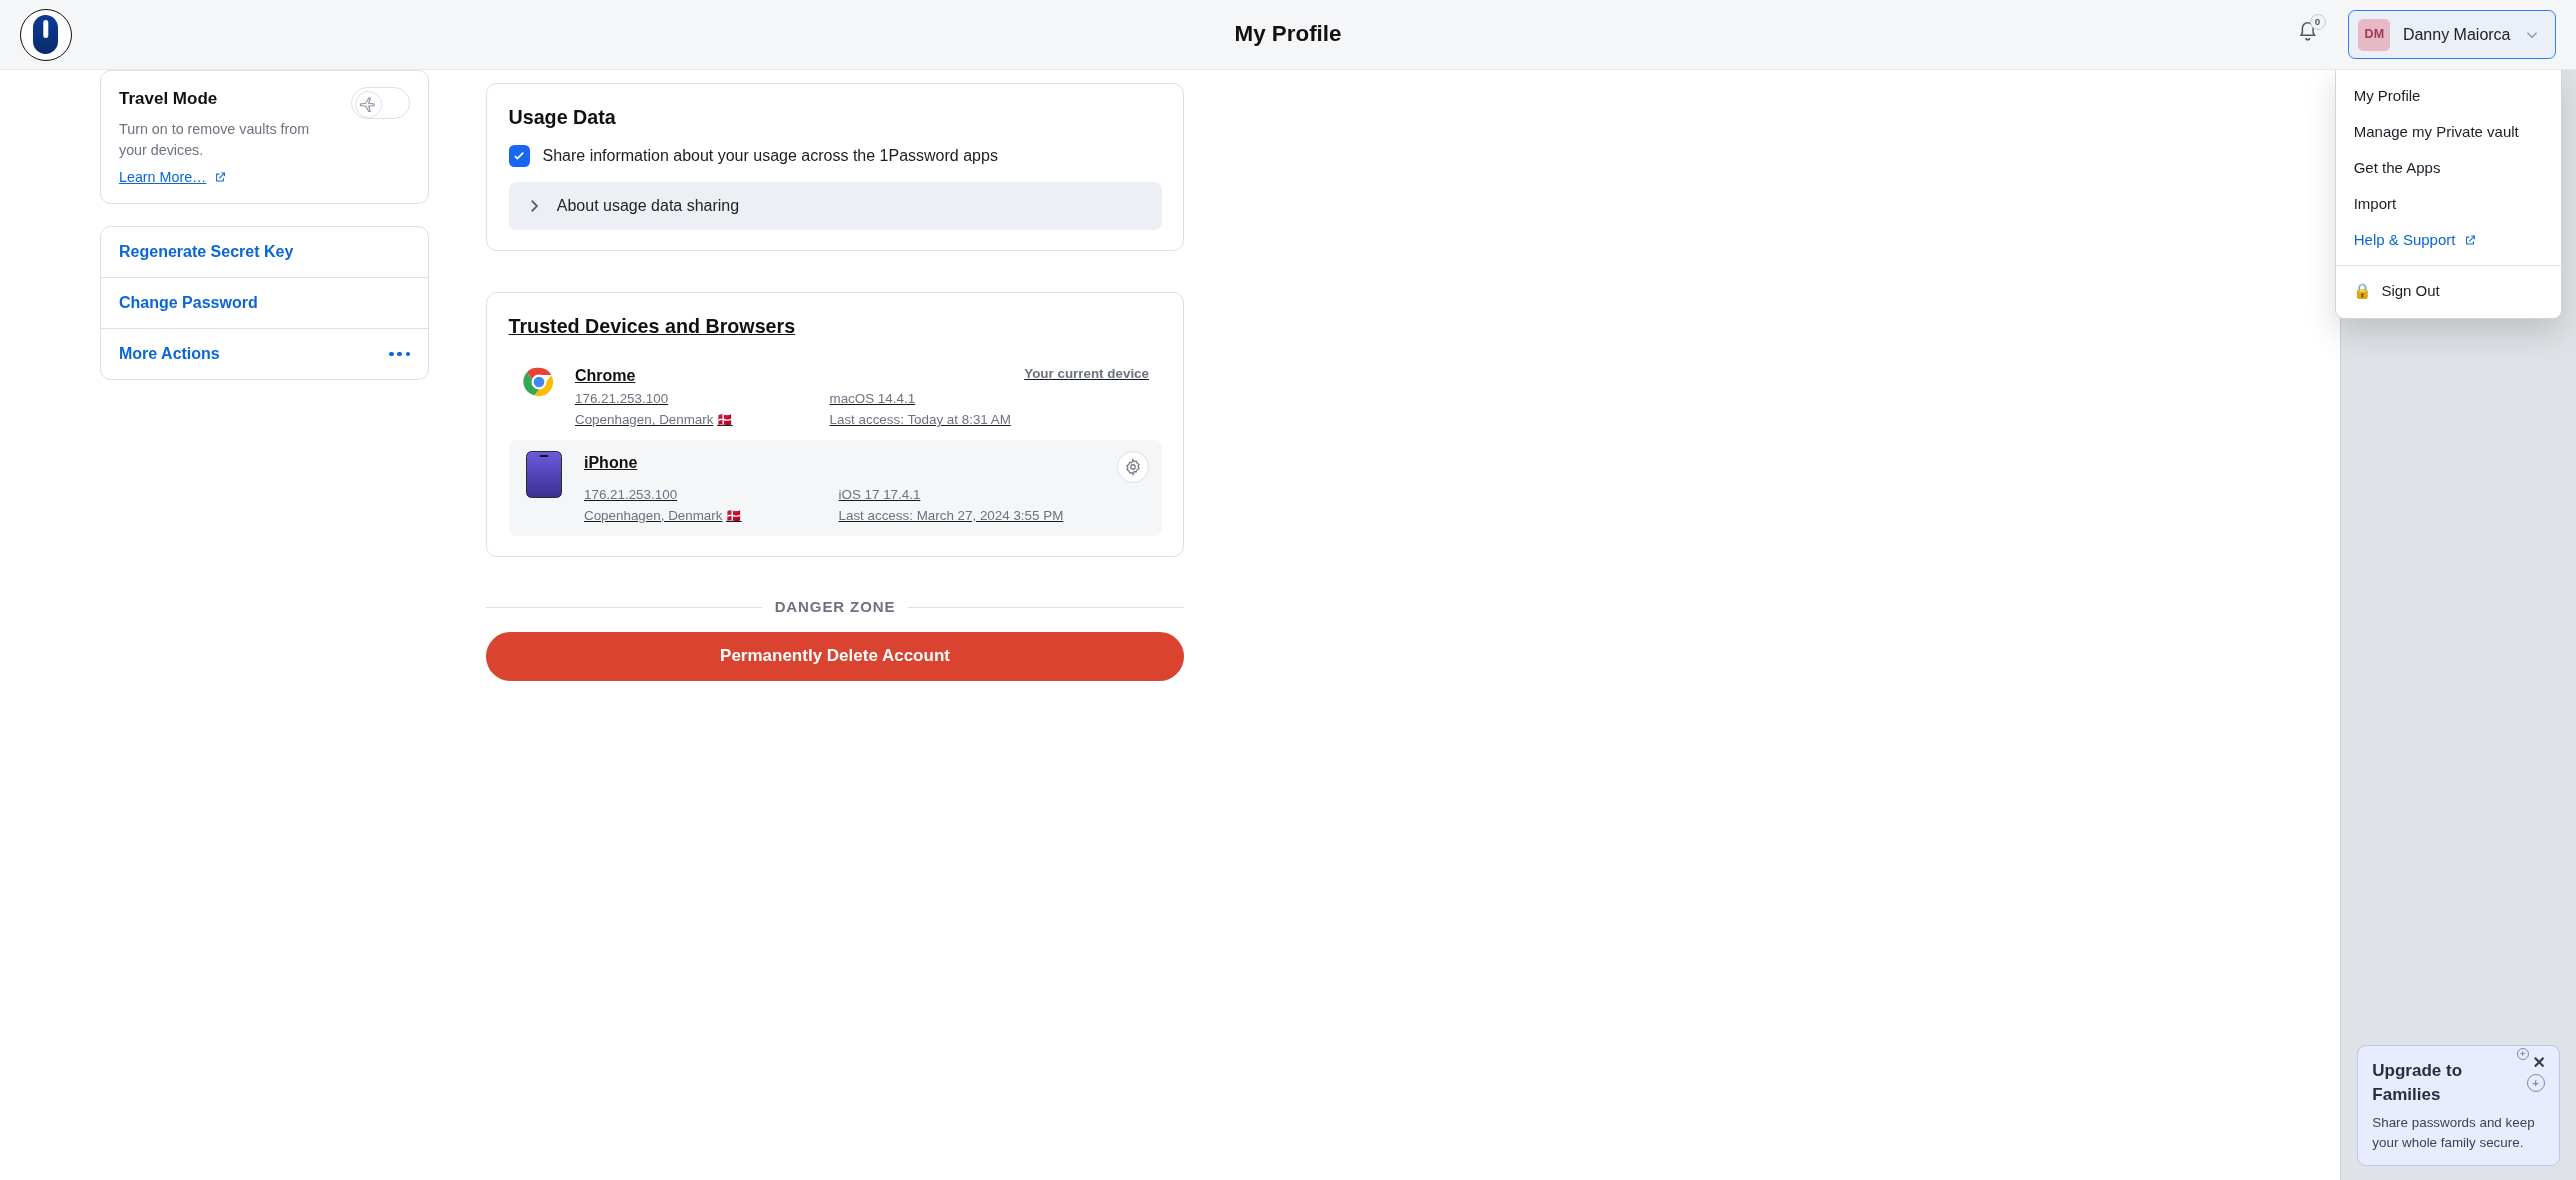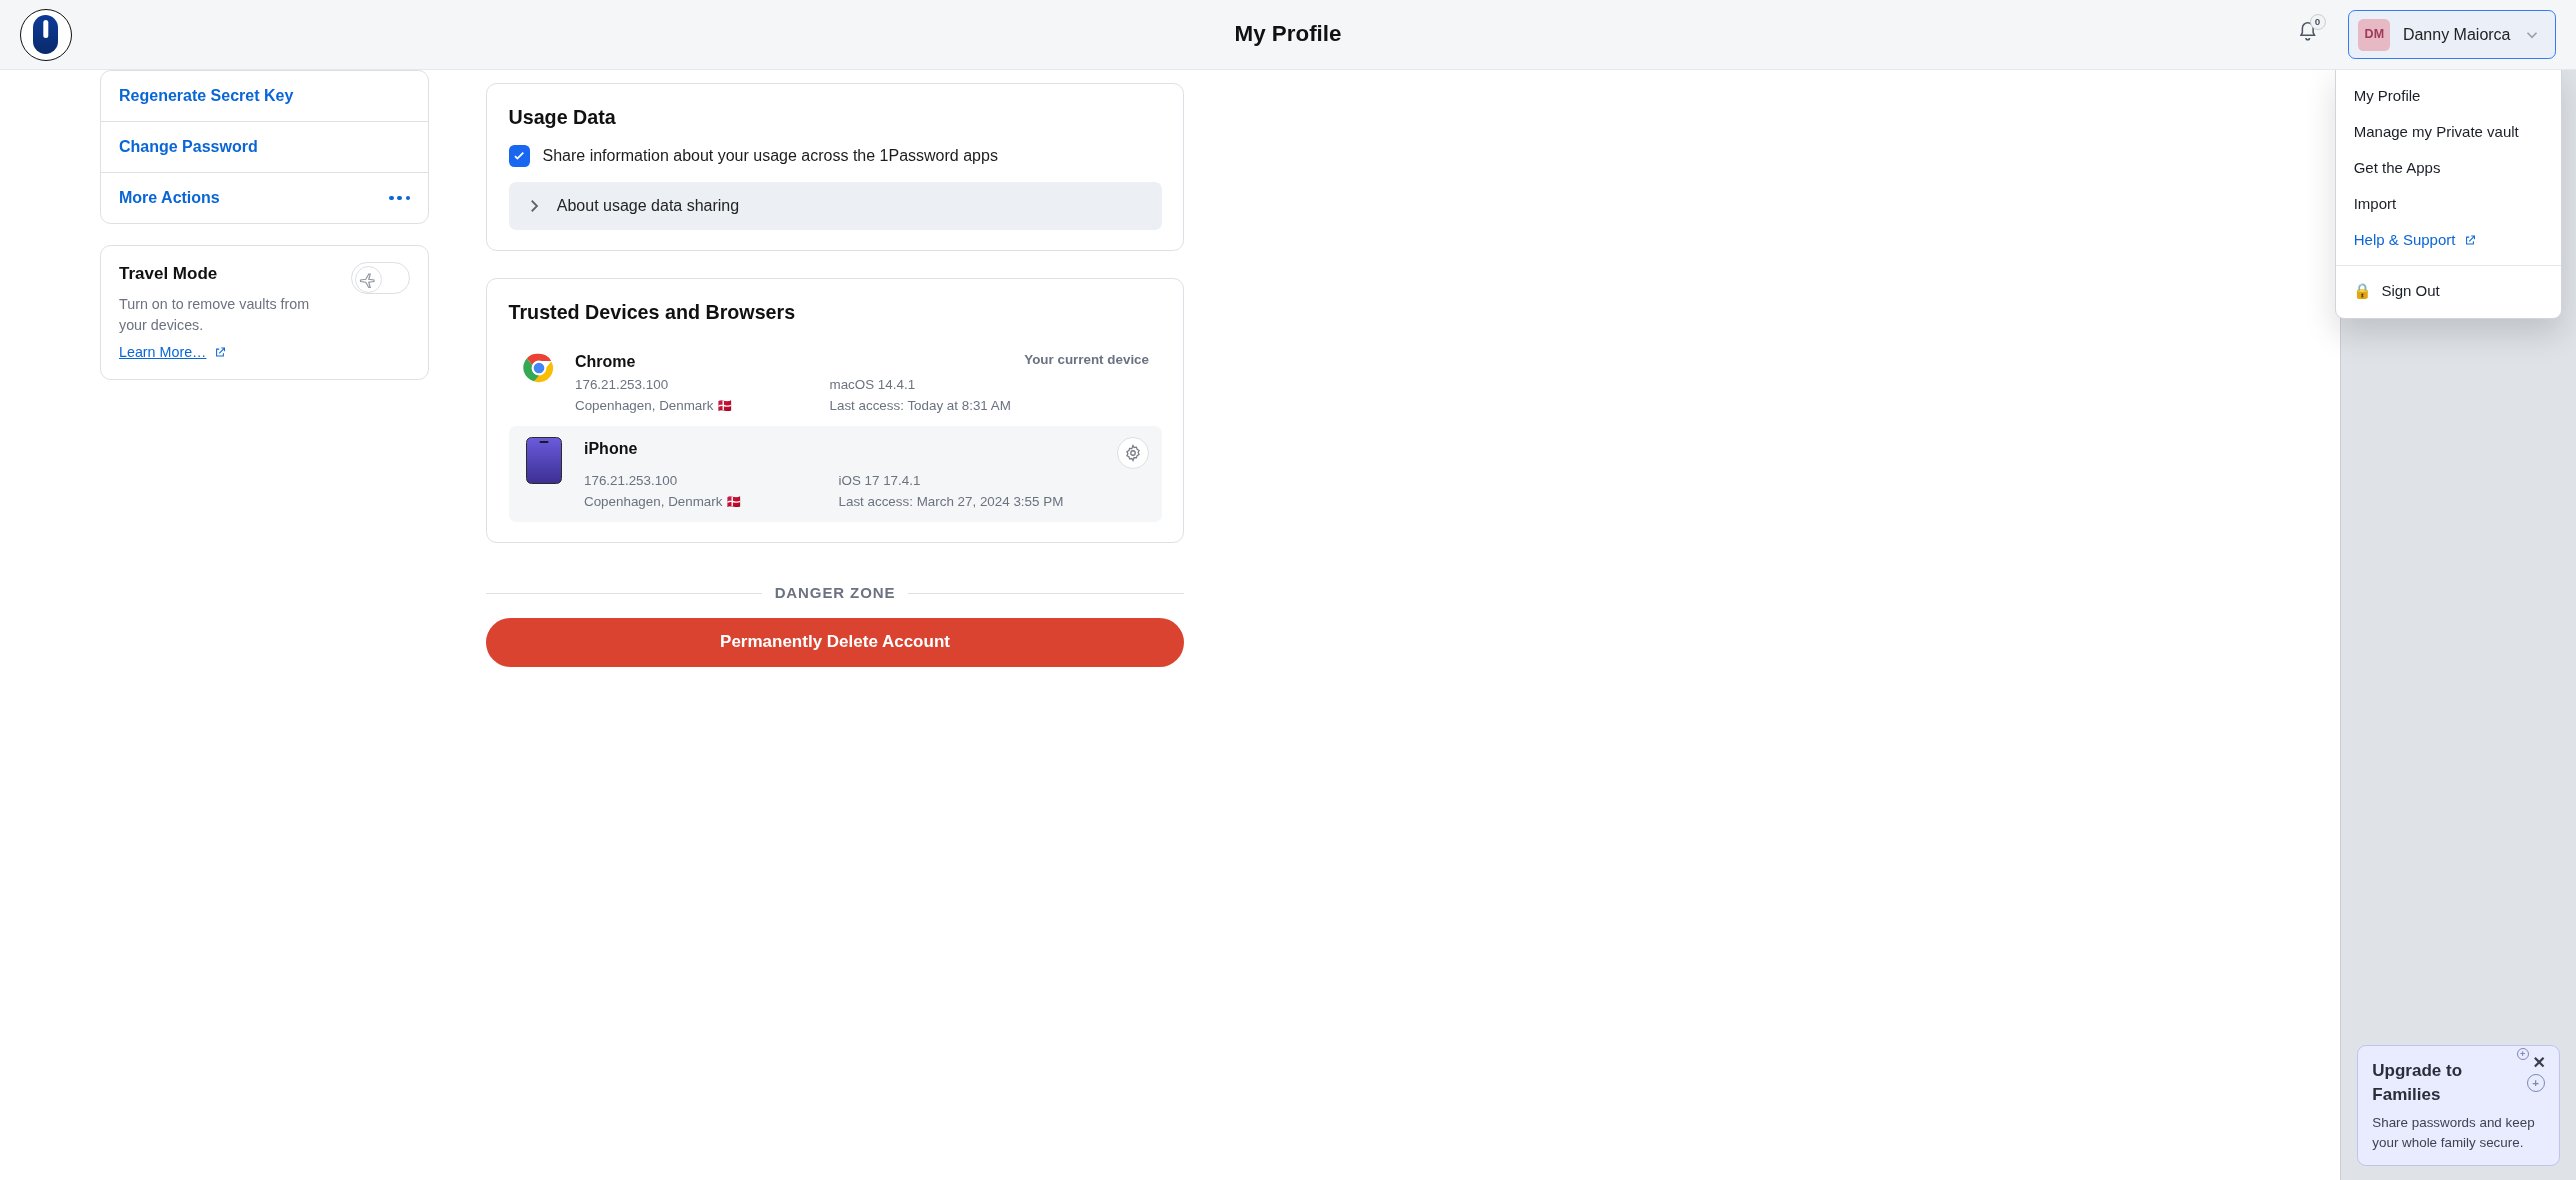--- a/index.html
+++ b/index.html
@@ -241,37 +241,20 @@
             <path d="M6 9l6 6 6-6"></path>
           </svg>
       </div>
     </div>
   </header>
 
   <div class="content">
     <div class="scroll-area">
 
       <aside class="left-col">
-        <div class="card list-card">
-          <div class="row">
-            <span>Regenerate Secret Key</span>
-          </div>
-          <div class="row">
-            <span>Change Password</span>
-          </div>
-          <div class="row">
-            <span>More Actions</span>
-            <span class="kebab">
-                <span></span>
-                <span></span>
-                <span></span>
-              </span>
-          </div>
-        </div>
-
         <div class="card side-card">
           <div class="inline">
             <div>
               <h3>Travel Mode</h3>
               <p>Turn on to remove vaults from your devices.</p>
               <span class="learn-link">
                 <span>Learn More…</span>
                 <svg class="ext-icon" viewBox="0 0 24 24" fill="none" stroke="currentColor" stroke-width="2">
                     <path d="M14 4h6v6"></path>
                     <path d="M20 4L10 14"></path>
@@ -282,20 +265,37 @@
             <div class="toggle">
               <div class="knob">
                 <svg class="icon" viewBox="0 0 24 24" fill="none" stroke="currentColor" stroke-width="1.6">
                     <path d="M2 12l7-1 4-7h2l-2 7 7 1v2l-7 1 2 7h-2l-4-7-7-1z"></path>
                   </svg>
               </div>
             </div>
           </div>
         </div>
 
+        <div class="card list-card">
+          <div class="row">
+            <span>Regenerate Secret Key</span>
+          </div>
+          <div class="row">
+            <span>Change Password</span>
+          </div>
+          <div class="row">
+            <span>More Actions</span>
+            <span class="kebab">
+                <span></span>
+                <span></span>
+                <span></span>
+              </span>
+          </div>
+        </div>
+
       </aside>
 
       <main class="main-col">
         <section class="card main-card">
           <h2>Usage Data</h2>
           <div class="check-row">
             <div class="checkbox">
               <svg viewBox="0 0 24 24" width="14.3" height="14.3" fill="none" stroke="currentColor" stroke-width="3">
                   <path d="M5 12l4 4 10-10"></path>
                 </svg>
@@ -303,21 +303,21 @@
             <span>Share information about your usage across the 1Password apps</span>
           </div>
           <div class="disclosure">
             <svg class="arrow icon" viewBox="0 0 24 24" fill="none" stroke="currentColor" stroke-width="2.4">
                 <path d="M9 5l7 7-7 7"></path>
               </svg>
             <span>About usage data sharing</span>
           </div>
         </section>
 
-        <section class="card main-card" style="margin-top:27px;">
+        <section class="card main-card" style="margin-top:41px;text-decoration:underline;">
           <h2>Trusted Devices and Browsers</h2>
           <div class="device-list">
 
             <div class="device-row">
               <div class="device-icon">
                 <svg viewBox="0 0 48 48" width="34" height="34">
                   <circle cx="24" cy="24" r="22" fill="#fff"></circle>
                   <path d="M24 4a20 20 0 0 1 17.3 10H24a10 10 0 0 0-9.3 6.3L6.9 10.1A20 20 0 0 1 24 4z" fill="#ea4335"></path>
                   <path d="M44 24a20 20 0 0 1-27 18.8l8.6-14.9A10 10 0 0 0 34 24l.1-.2 7.2-9A19.9 19.9 0 0 1 44 24z" fill="#fbbc05"></path>
                   <path d="M17 42.8A20 20 0 0 1 6.9 10.1l7.8 10.2A10 10 0 0 0 24 34l.7-.02L17 42.8z" fill="#34a853"></path>

